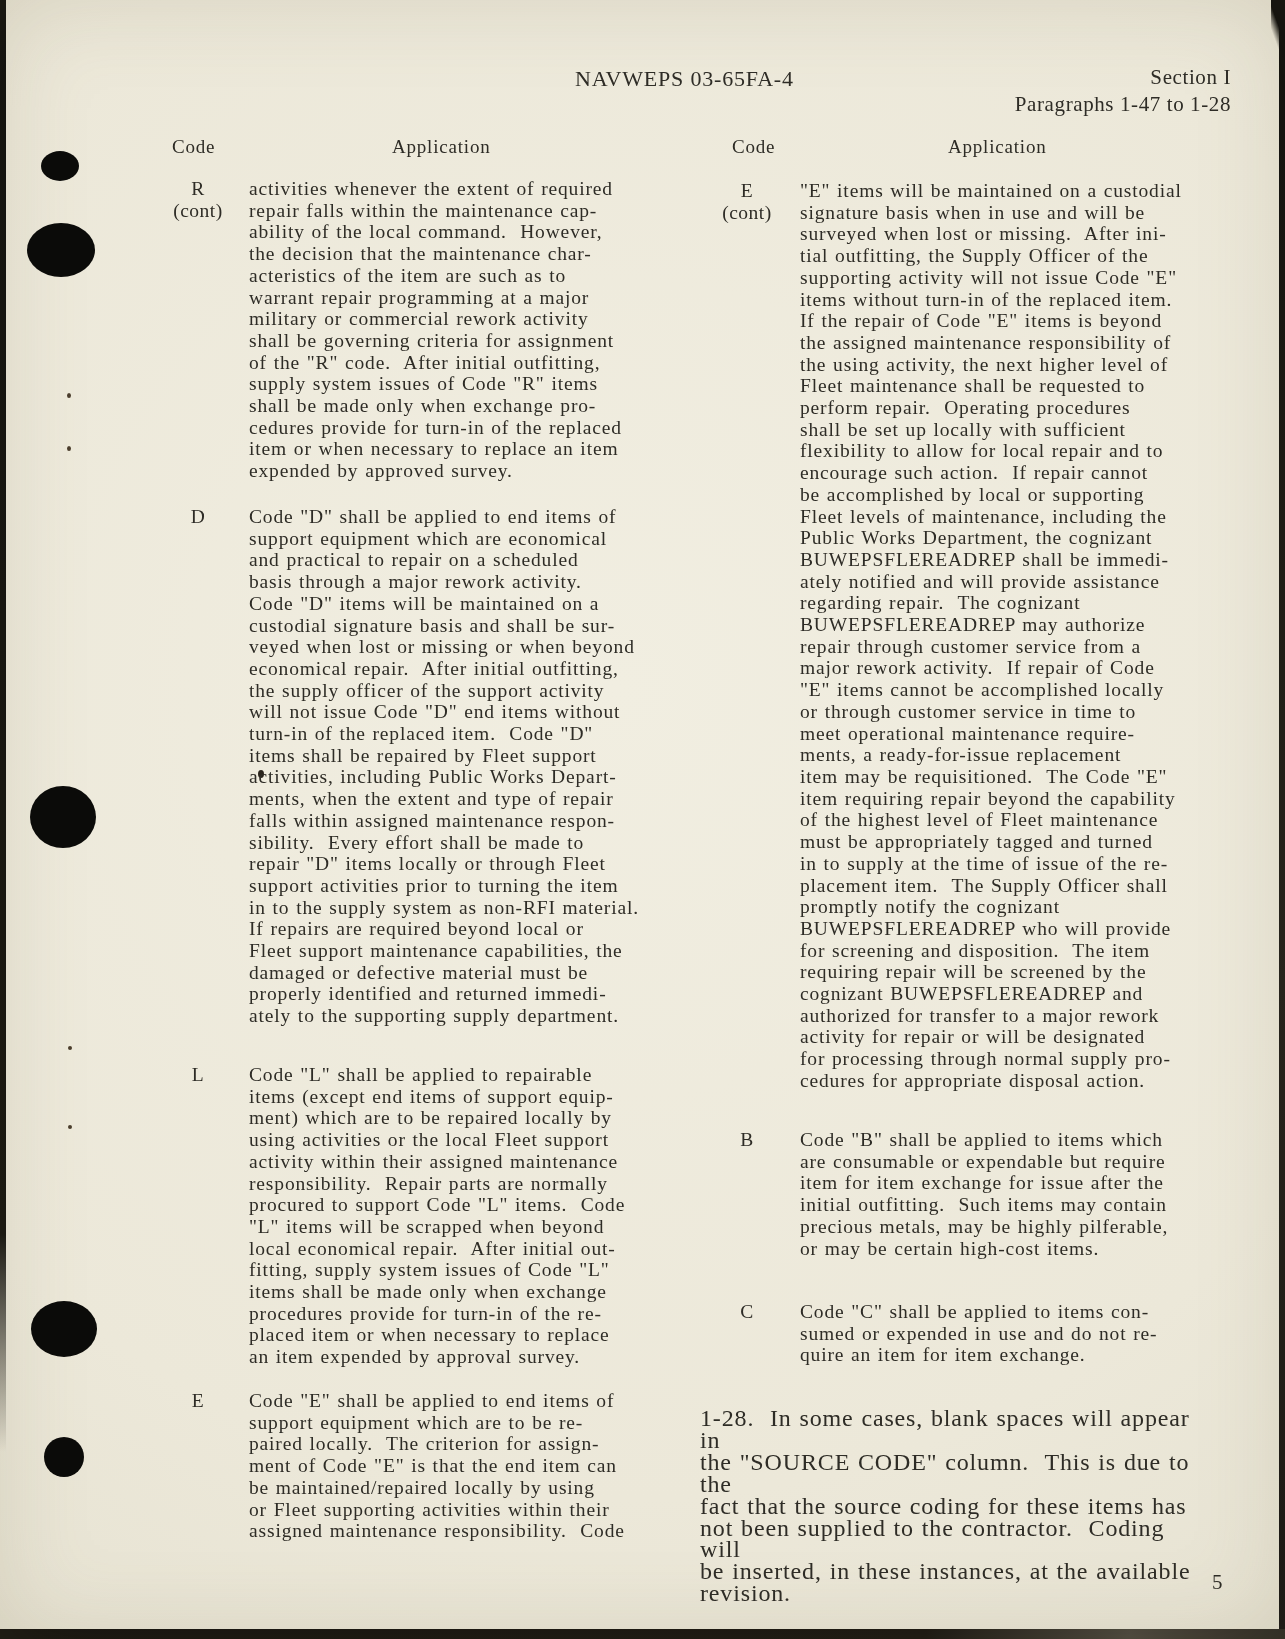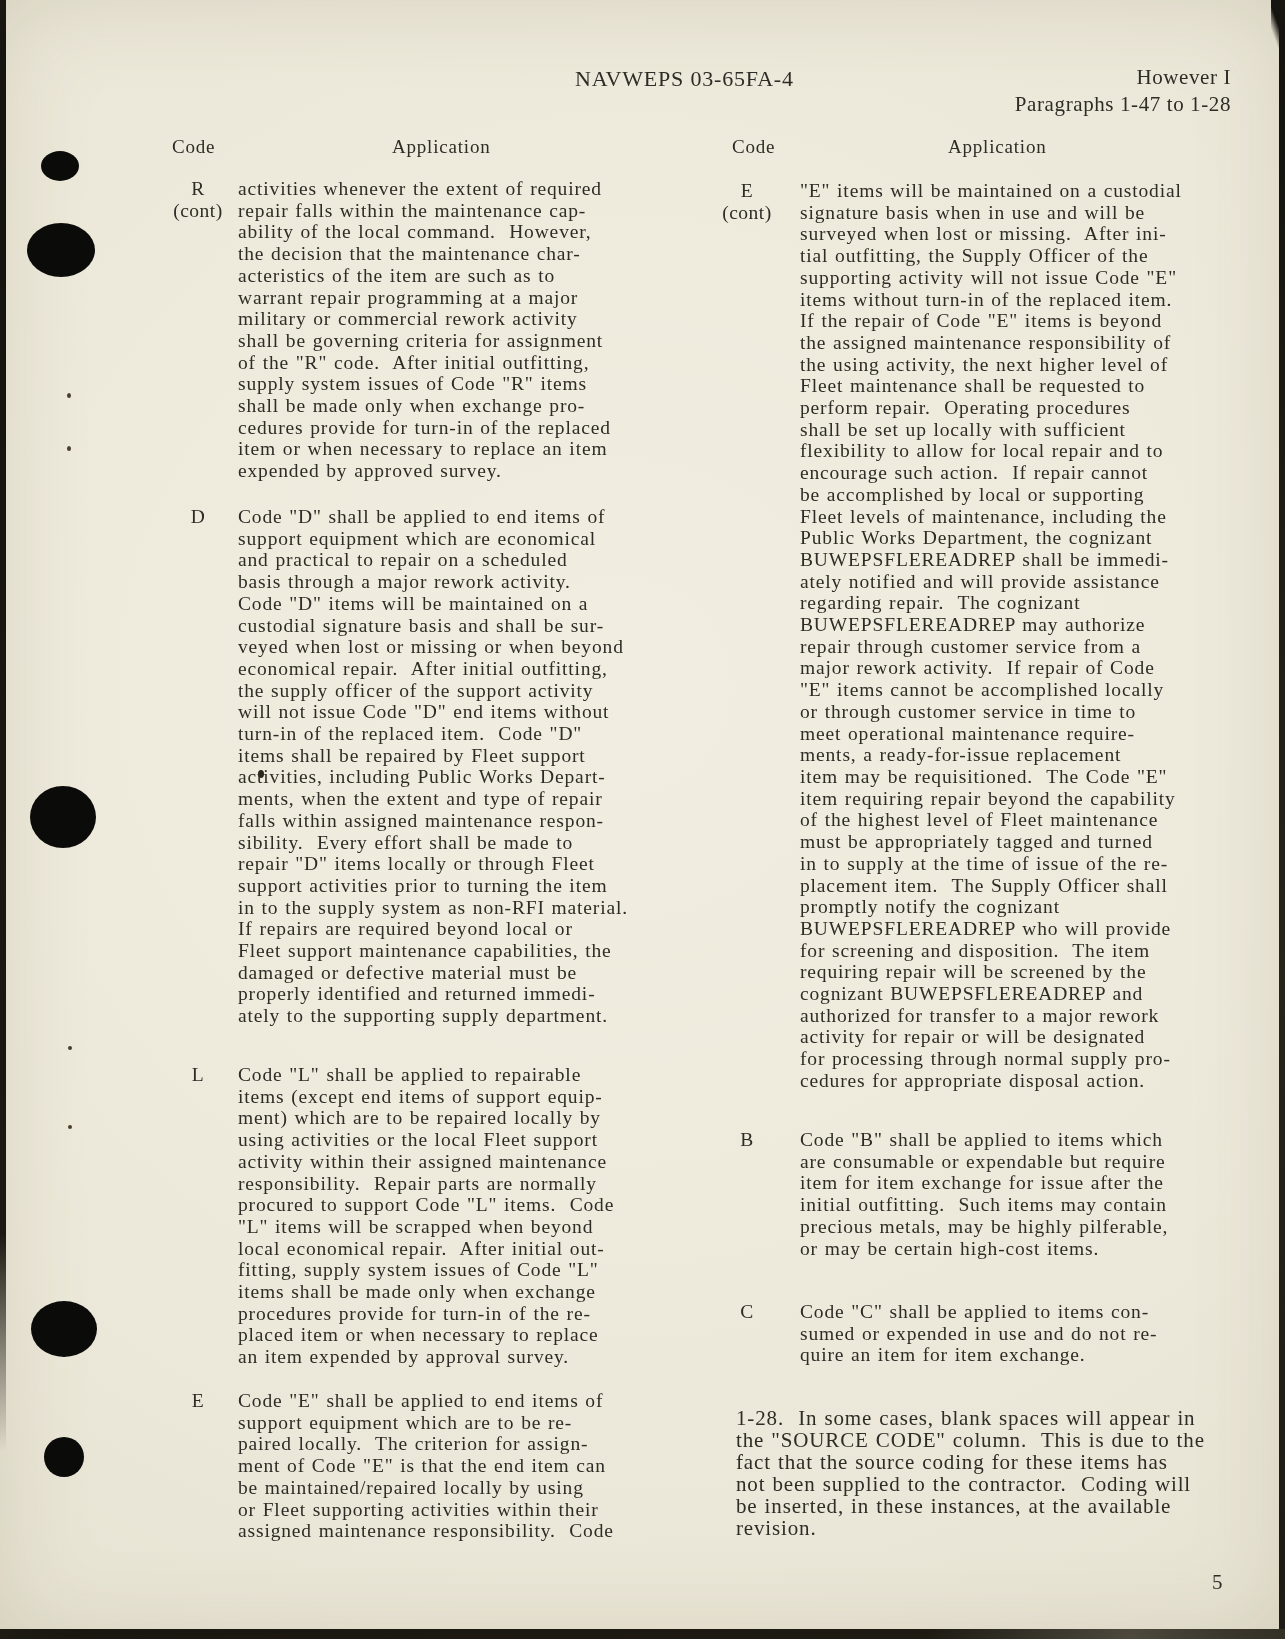--- a/index.html
+++ b/index.html
@@ -43,29 +43,28 @@
 
   
   .entry{position:absolute;display:flex;align-items:flex-start;}
   .code-cell{width:70px;flex:0 0 70px;text-align:center;font-size:19.5px;line-height:21.7px;letter-spacing:.5px;}
   .entry-text{
     width:470px;margin-left:4px;
     font-size:19.5px;line-height:21.7px;letter-spacing:.85px;word-spacing:1px;
     white-space:pre-wrap;
   }
   .entry.left{left:163px;}
-  .entry.left .entry-text{margin-left:5px;}
+  .entry.left .entry-text{margin-left:16px;}
   .entry.right{left:712px;}
   .entry.right .entry-text{margin-left:18px;}
 
   .para-1-28{
     position:absolute;left:700px;top:1408px;width:505px;
-    font-size:21px;line-height:21.9px;letter-spacing:.85px;word-spacing:1px;
+    font-size:24px;line-height:21.9px;letter-spacing:.85px;word-spacing:1px;
     white-space:pre-wrap;
-    margin-left:36px;
   }
   .page-number{position:absolute;left:1212px;top:1570px;font-size:21px;}
 </style>
 </head>
 <body>
 
 <div class="page">
 
   <div class="edge-left"></div>
   <div class="edge-right"></div>
@@ -79,21 +78,21 @@
   <div class="punch punch-4"></div>
   <div class="punch punch-5"></div>
   <div class="speck" style="left:67px;top:393px;width:4px;height:5px;"></div>
   <div class="speck" style="left:67px;top:446px;width:4px;height:5px;"></div>
   <div class="speck" style="left:258px;top:770px;width:6px;height:8px;background:#2a241c;"></div>
   <div class="speck" style="left:68px;top:1046px;width:4px;height:4px;"></div>
   <div class="speck" style="left:68px;top:1125px;width:4px;height:4px;"></div>
 
   <div class="pub-number">NAVWEPS 03-65FA-4</div>
   <div class="header-right">
-    <div>However I</div>
+    <div>Section I</div>
     <div>Paragraphs 1-47 to 1-28</div>
   </div>
 
   <div class="col-head" style="left:172px;">Code</div>
   <div class="col-head" style="left:392px;">Application</div>
   <div class="col-head" style="left:732px;">Code</div>
   <div class="col-head" style="left:948px;">Application</div>
 
   <div class="entry left" style="top:178px;">
     <div class="code-cell">

